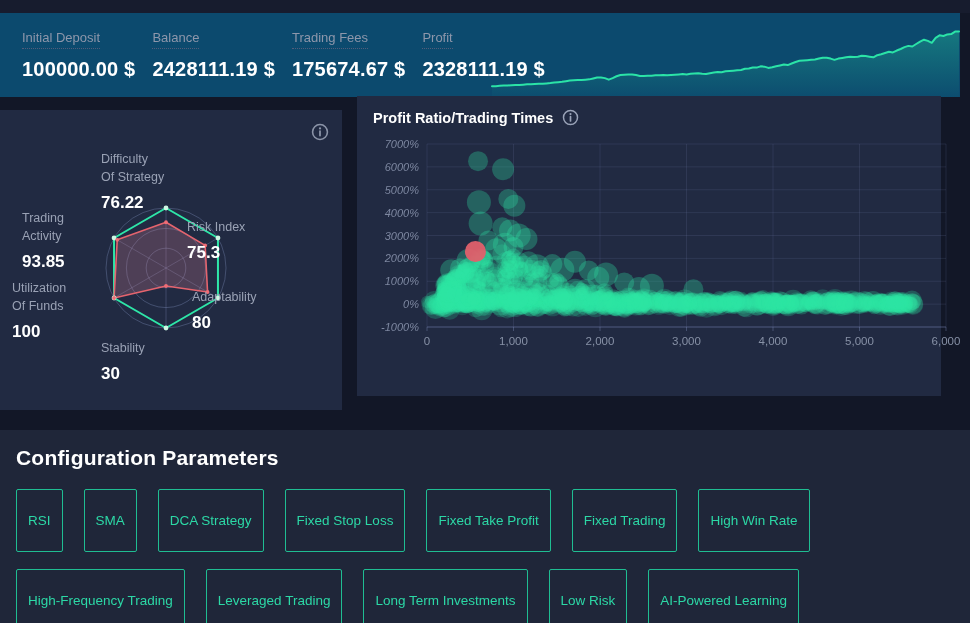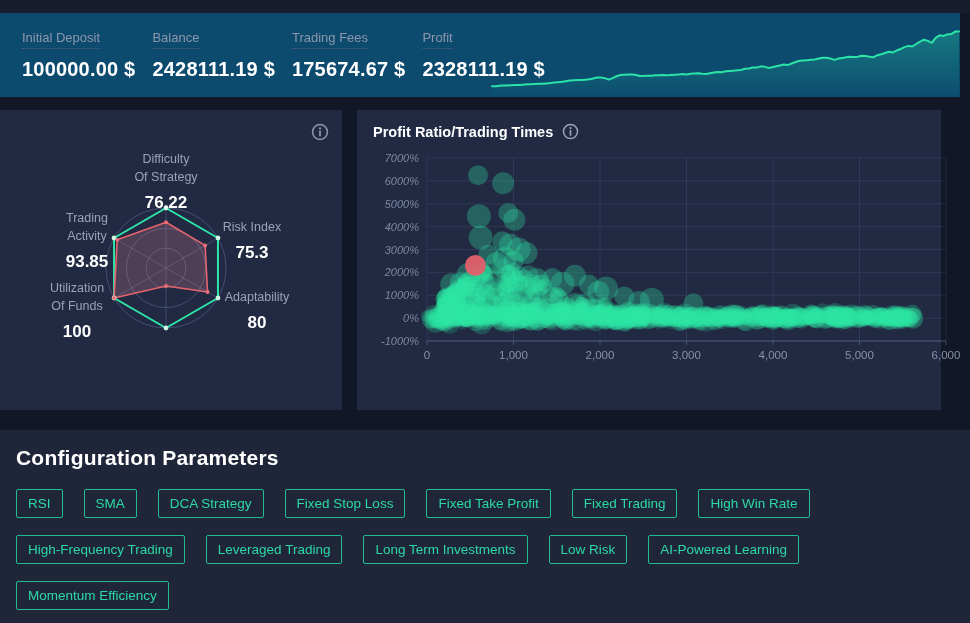--- a/index.html
+++ b/index.html
@@ -12,42 +12,42 @@
   
   .statsbar{position:absolute;left:0;top:13px;width:960px;height:84px;background:#0c4a6e}
   .stats{position:absolute;left:22px;top:15px;display:flex;gap:17px}
   .stat{min-width:88px}
   .stat .slabel{display:inline-block;font-size:13px;color:#8e97ab;border-bottom:1px dotted #525d7a;padding-bottom:3px;cursor:help}
   .stat .svalue{margin-top:9px;font-size:20px;font-weight:bold;color:#ffffff;letter-spacing:.2px}
   #sparkline{position:absolute;left:488px;top:4px}
   
   .radar-panel{position:absolute;left:0;top:110px;width:342px;height:300px;background:#212a42}
   .info-btn{position:absolute;top:13px;right:13px;width:18px;height:18px;background:none;border:none;padding:0;cursor:pointer}
-  .radar-label{position:absolute;width:130px;text-align:center;font-size:12.5px;color:#9aa2b5;line-height:18px}
+  .radar-label{position:absolute;width:130px;text-align:left;font-size:12.5px;color:#9aa2b5;line-height:18px}
   .radar-label .rv{font-size:17px;font-weight:bold;color:#ffffff;margin-top:8px}
   .rl0{left:101px;top:40px}
   .rl1{left:187px;top:108px}
   .rl2{left:192px;top:178px}
   .rl3{left:101px;top:229px}
   .rl4{left:12px;top:169px}
   .rl5{left:22px;top:99px}
   #radar{position:absolute;left:0;top:0}
   
-  .scatter-panel{position:absolute;left:357px;top:110px;width:584px;height:300px;background:#212a42}
+  .scatter-panel{position:absolute;left:357px;top:96px;width:584px;height:300px;background:#212a42}
   .scatter-head{position:absolute;left:16px;top:13px;display:flex;align-items:center;gap:8px;z-index:2}
   .scatter-head h2{margin:0;font-size:14.5px;font-weight:700;color:#fff}
   .scatter-head .info-btn{position:static}
   #scatter{position:absolute;left:0;top:0}
   
   .config{position:absolute;left:0;top:430px;width:970px;height:193px;background:#1f2639;box-sizing:border-box}
   .config h1{margin:16px 0 0 16px;font-size:21px;font-weight:bold;color:#fff;letter-spacing:.2px}
   #tags{margin:19px 16px 0 16px;display:flex;flex-wrap:wrap;gap:17px 21px}
   .tag{background:transparent;border:1px solid #1fbd92;color:#2cd8a6;font-size:13.5px;
        font-family:"Liberation Sans","DejaVu Sans",sans-serif;
-       padding:6px 11px;border-radius:2px;cursor:pointer;line-height:15px}
+       padding:23px 11px;border-radius:2px;cursor:pointer;line-height:15px}
 </style>
 </head>
 <body>
 
 <div class="topstrip"></div>
 
 <header class="statsbar">
   <div class="stats" id="stats">
       <div class="stat"><span class="slabel">Initial Deposit</span><div class="svalue">100000.00 $</div></div>
       <div class="stat"><span class="slabel">Balance</span><div class="svalue">2428111.19 $</div></div>
@@ -105,20 +105,24 @@
     <div>Of Strategy</div>
     <div class="rv">76.22</div>
   </div>
   <div class="radar-label rl1">
     <div>Risk Index</div>
     <div class="rv">75.3</div>
   </div>
   <div class="radar-label rl2">
     <div>Adaptability</div>
     <div class="rv">80</div>
+  </div>
+  <div class="radar-label rl3">
+    <div>Stability</div>
+    <div class="rv">30</div>
   </div>
   <div class="radar-label rl4">
     <div>Utilization</div>
     <div>Of Funds</div>
     <div class="rv">100</div>
   </div>
   <div class="radar-label rl5">
     <div>Trading</div>
     <div>Activity</div>
     <div class="rv">93.85</div>

